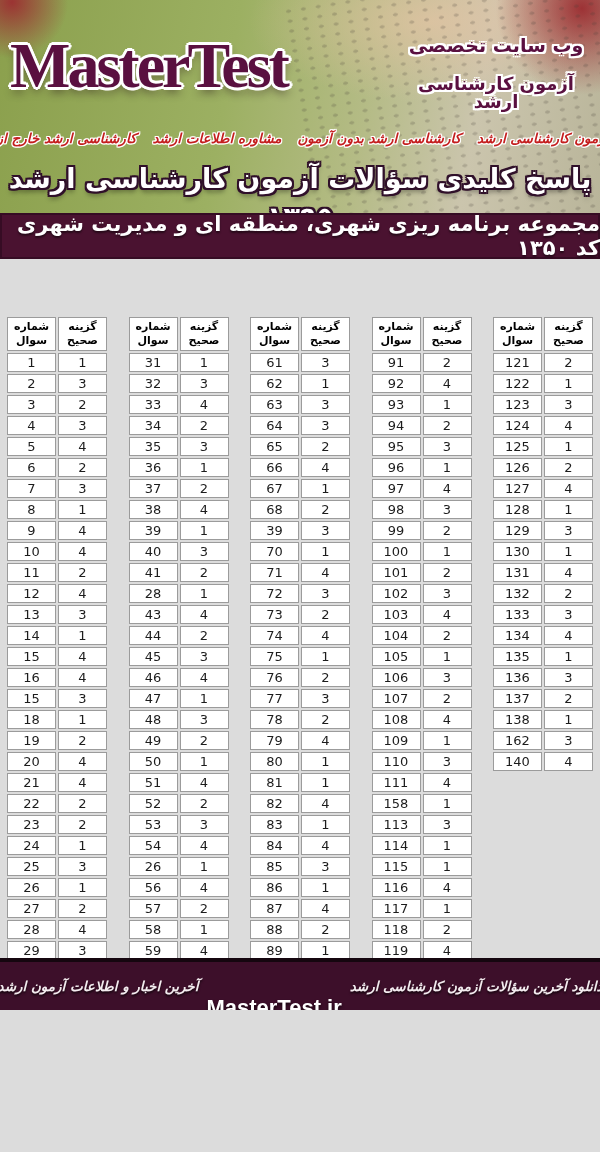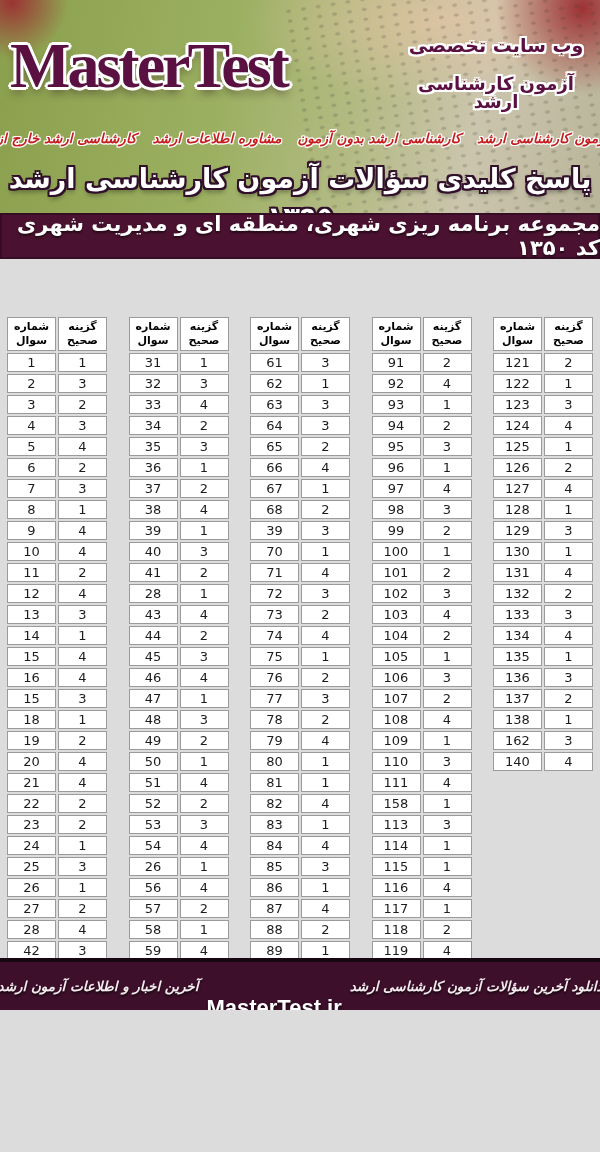--- a/index.html
+++ b/index.html
@@ -244,21 +244,21 @@
             </tr>
             <tr>
               <td>27</td>
               <td>2</td>
             </tr>
             <tr>
               <td>28</td>
               <td>4</td>
             </tr>
             <tr>
-              <td>42</td>
+              <td>29</td>
               <td>3</td>
             </tr>
             <tr>
               <td>20</td>
               <td>3</td>
             </tr>
           </tbody>
       </table>
 
       <table class="anskey">

